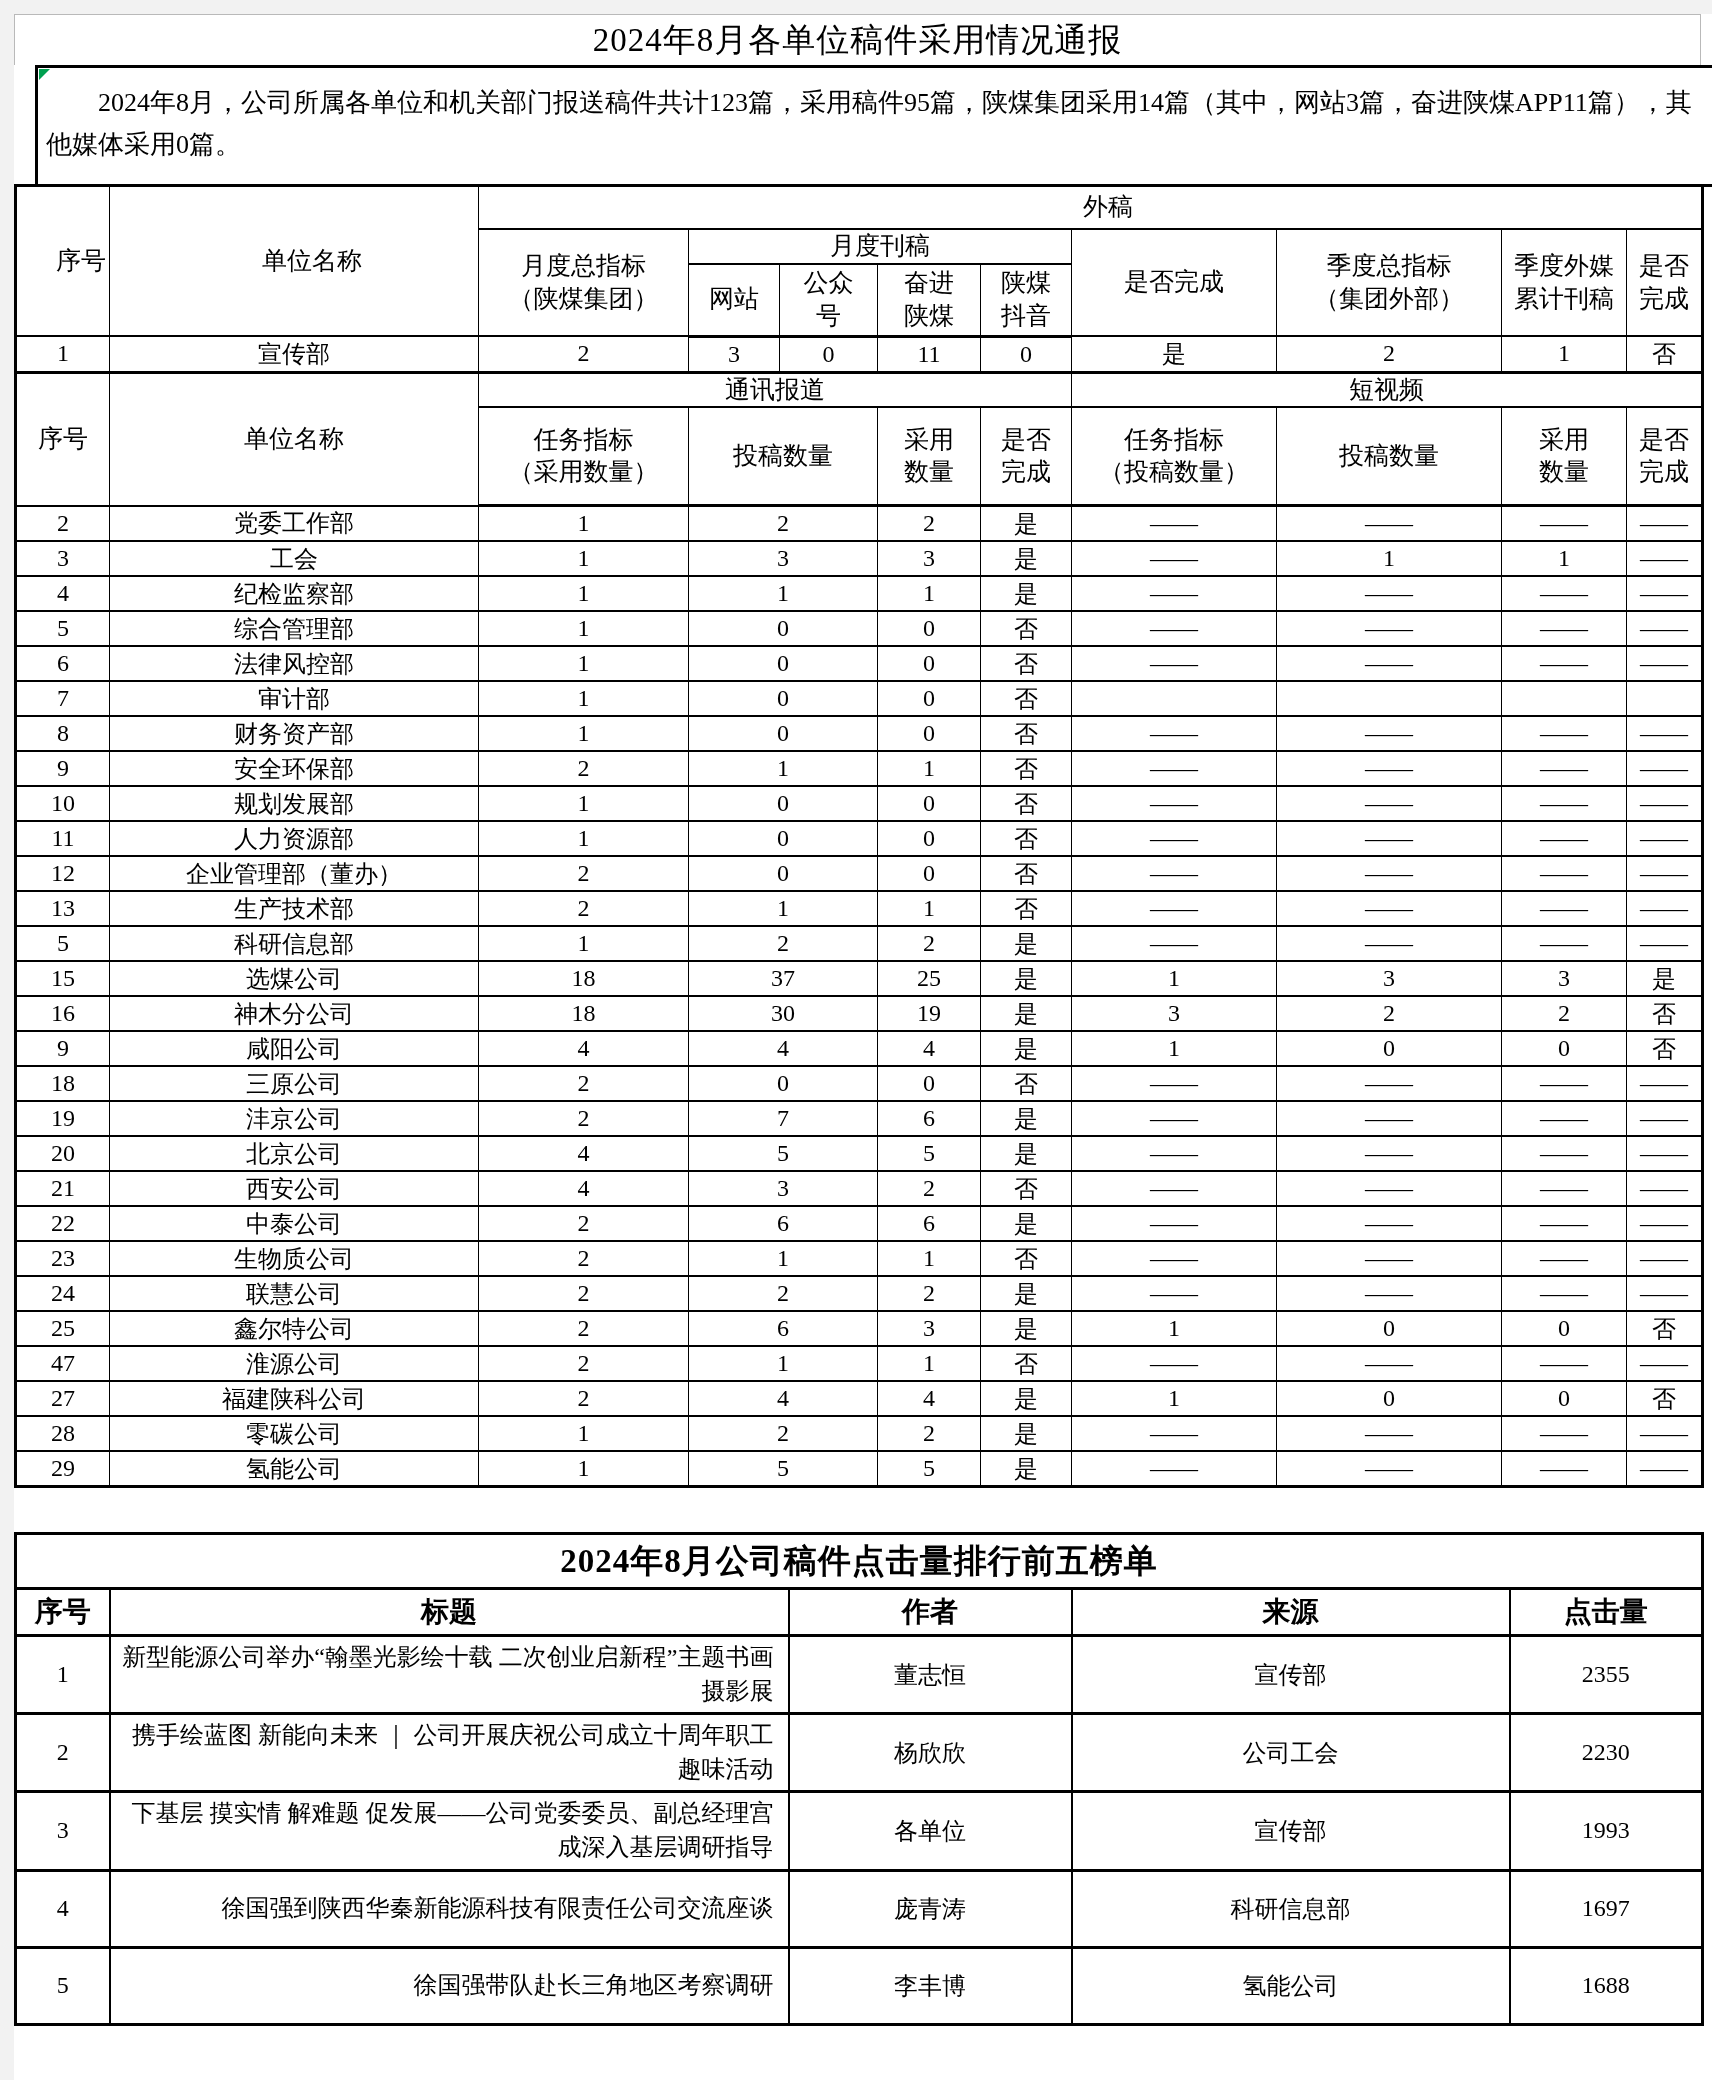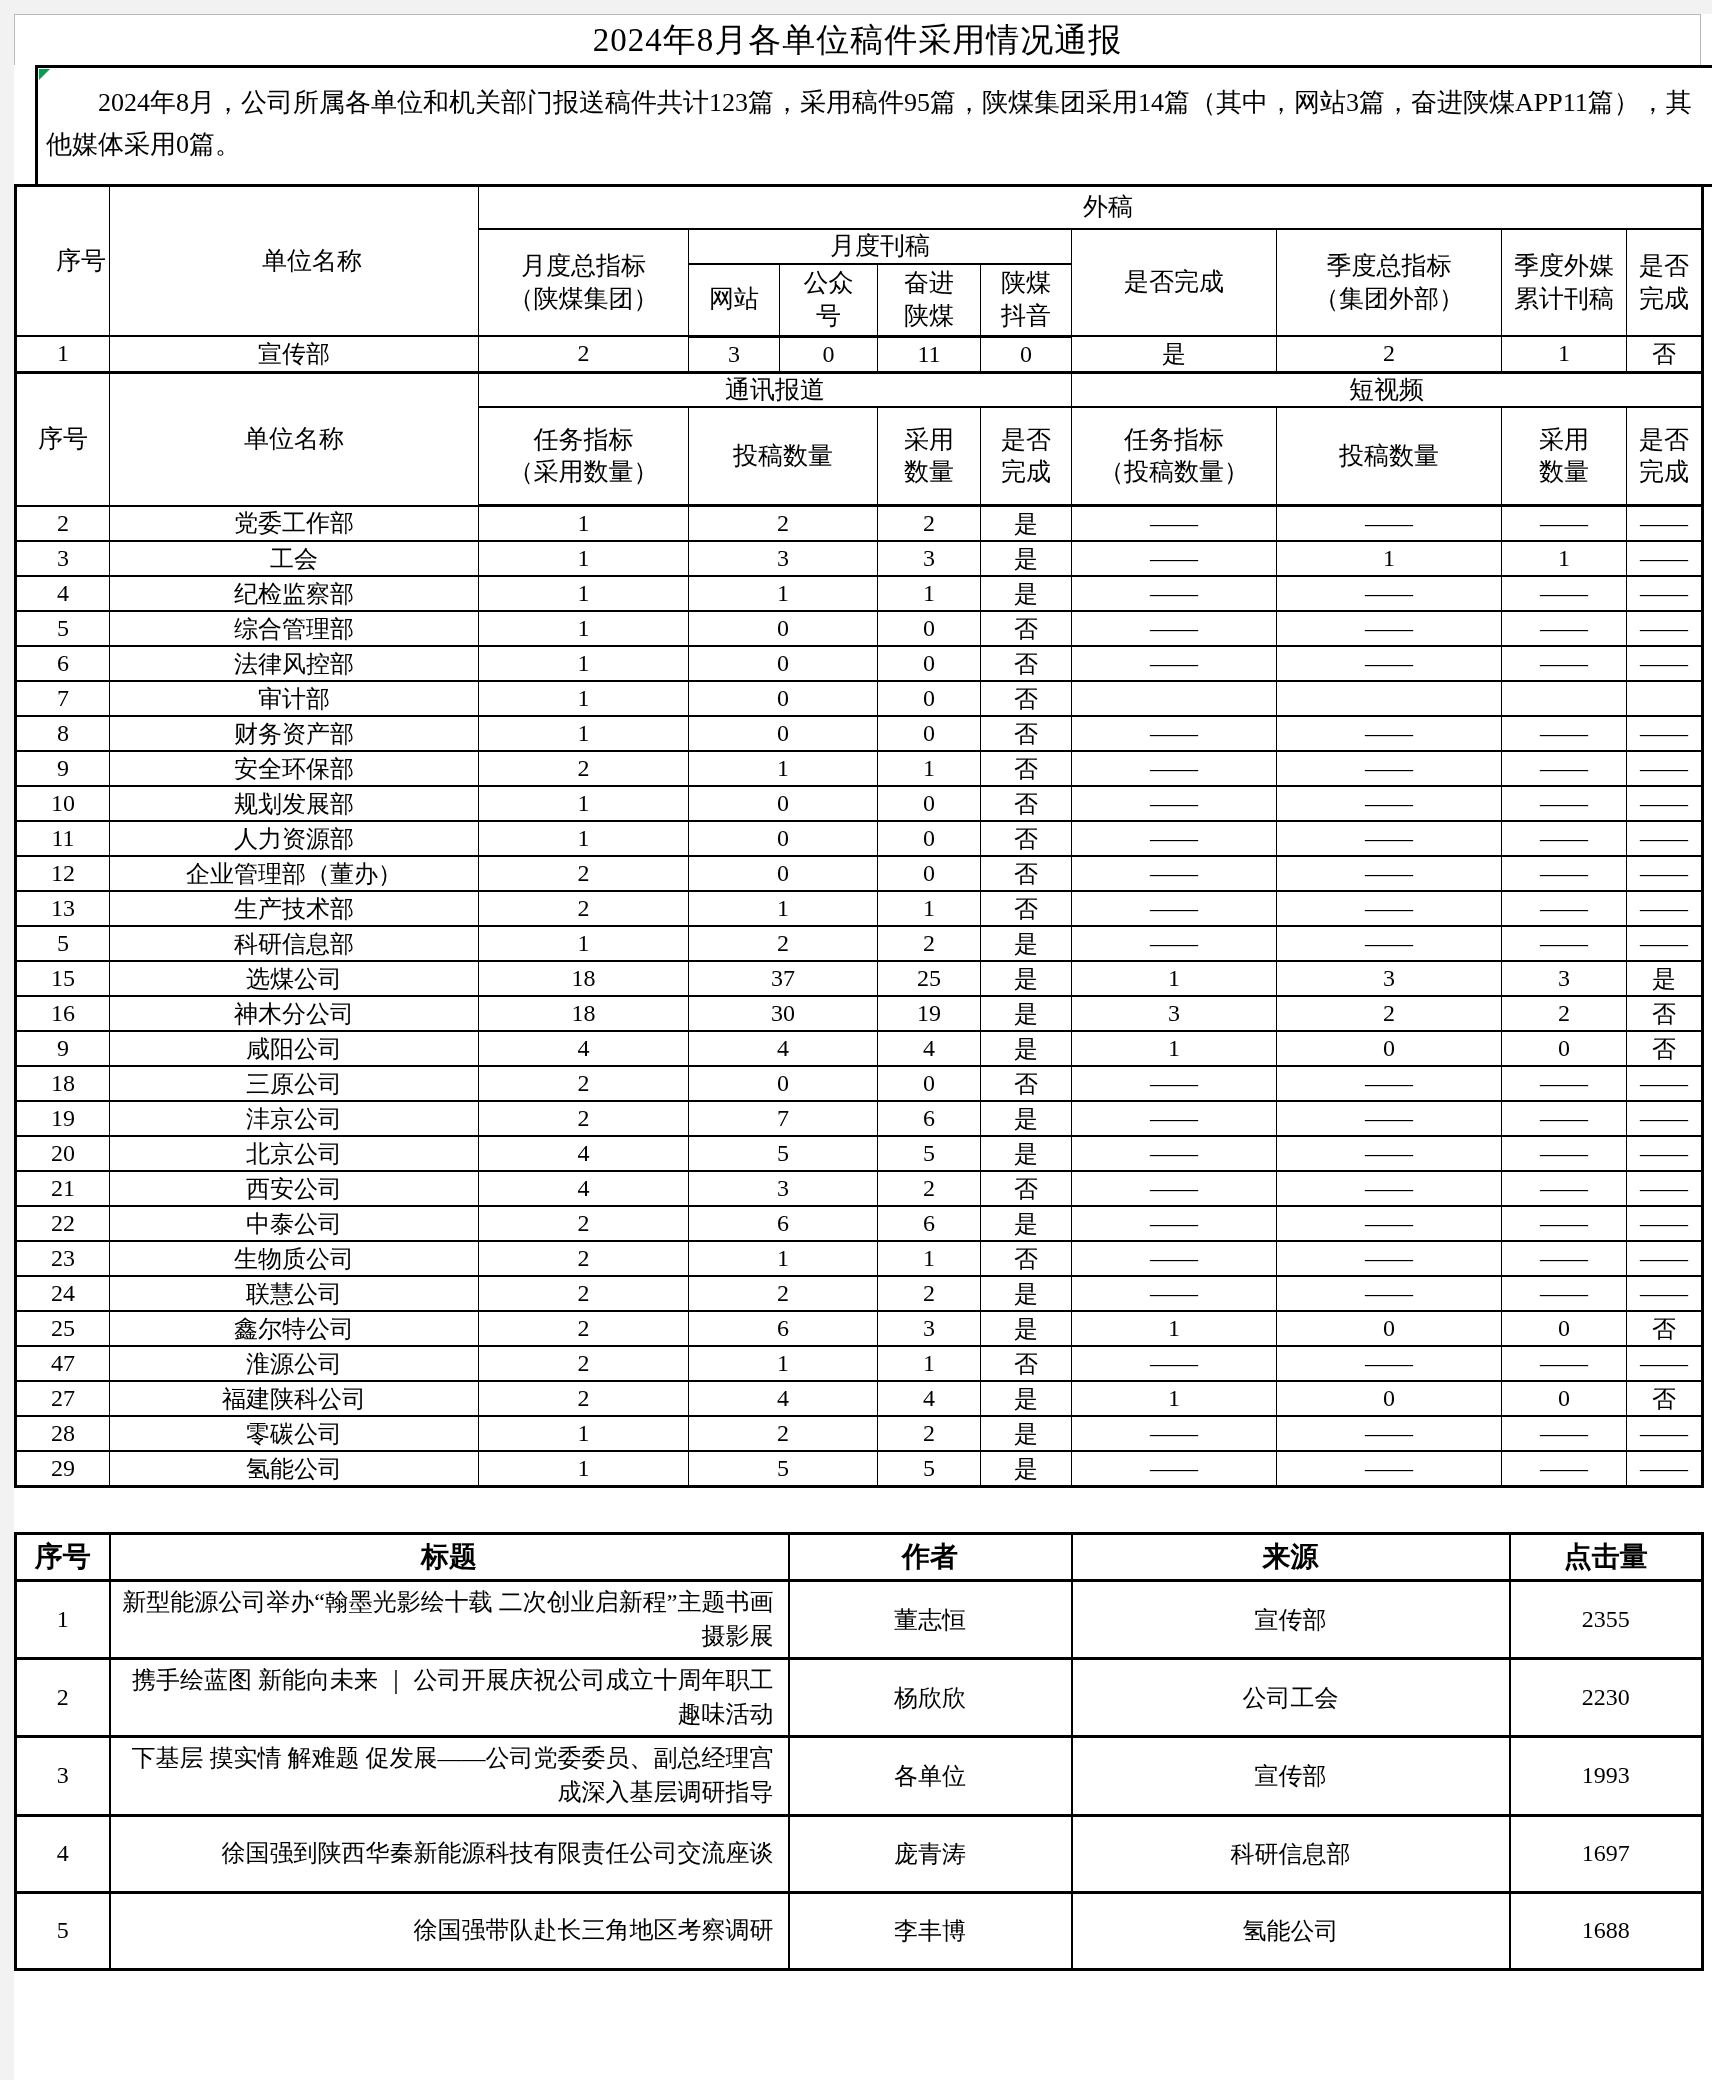--- a/index.html
+++ b/index.html
@@ -506,20 +506,23 @@
   <table class="t2">
     <colgroup>
       <col style="width:94px">
         <col style="width:679px">
         <col style="width:283px">
       <col style="width:438px">
         <col style="width:193px">
     </colgroup>
     <thead>
       <tr>
+        <th colspan="5" class="t2-title-cell">2024年8月公司稿件点击量排行前五榜单</th>
+      </tr>
+      <tr>
         <th>序号</th>
         <th>标题</th>
         <th>作者</th>
         <th>来源</th>
         <th>点击量</th>
       </tr>
     </thead>
     <tbody>
         <tr>
           <td>1</td>

